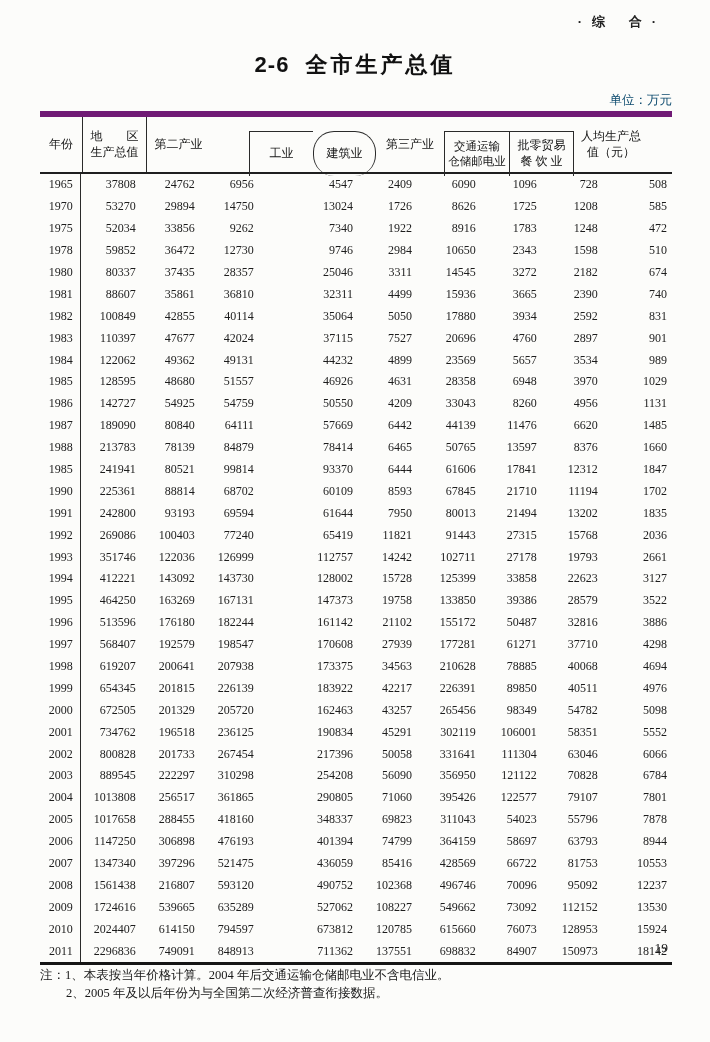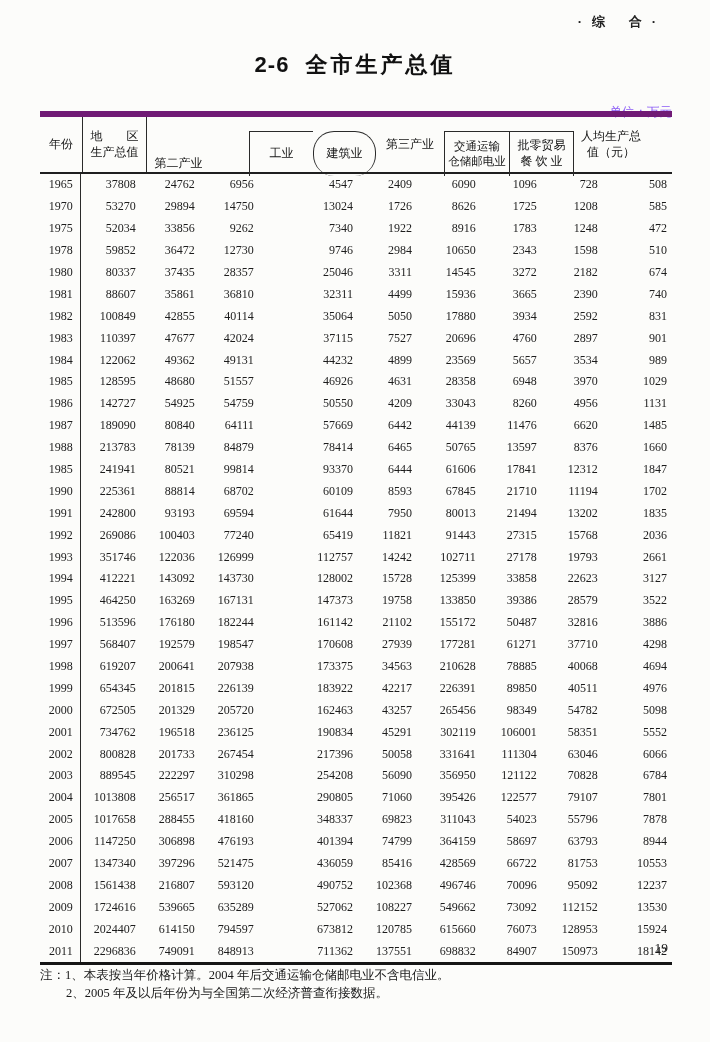--- a/index.html
+++ b/index.html
@@ -22,41 +22,41 @@
   }
   .title {
     position: absolute; top: 50px; left: 0; width: 100%;
     text-align: center;
     font-family: "Liberation Sans", "DejaVu Sans", sans-serif;
     font-weight: bold; font-size: 22px; color: #111;
   }
   .title .title-num { margin-right: 16px; letter-spacing: 1px; }
   .title .title-text { letter-spacing: 3px; }
   .unit {
-    position: absolute; top: 104px; right: 38px;
-    font-size: 12.5px; color: #8b5cf6; text-align: right;
+    position: absolute; top: 92px; right: 38px;
+    font-size: 12.5px; color: #0c4a6e; text-align: right;
   }
   .table { position: absolute; top: 111px; left: 40px; width: 632px; }
   .thead {
     display: flex; height: 63px;
     border-top: 6px solid #701a75;
     border-bottom: 2px solid #1f1f1f;
   }
   .th {
     display: flex; flex-direction: column;
     align-items: center; justify-content: center;
     font-size: 12px; line-height: 1.3; color: #141414;
     text-align: center;
   }
   .th span { display: block; white-space: nowrap; }
   
   .c0 { width: 43px; }
   .c1 { width: 64px; }
   .c2 { width: 63px; }
-  .c3 { width: 63px; justify-content: flex-end; }
+  .c3 { width: 63px; }
   .c4 { width: 64px; margin-left: 39px; }
   .c5 { width: 63px; border-radius: 21px; }
   .c6 { width: 68px; }
   .c7 { width: 65px; }
   .c8 { width: 65px; }
   .c9 { width: 74px; }
   
   .th.c0, .th.c1, .th.c2 { border-right: 1px solid #2a2a2a; }
   
   .th.inset {

